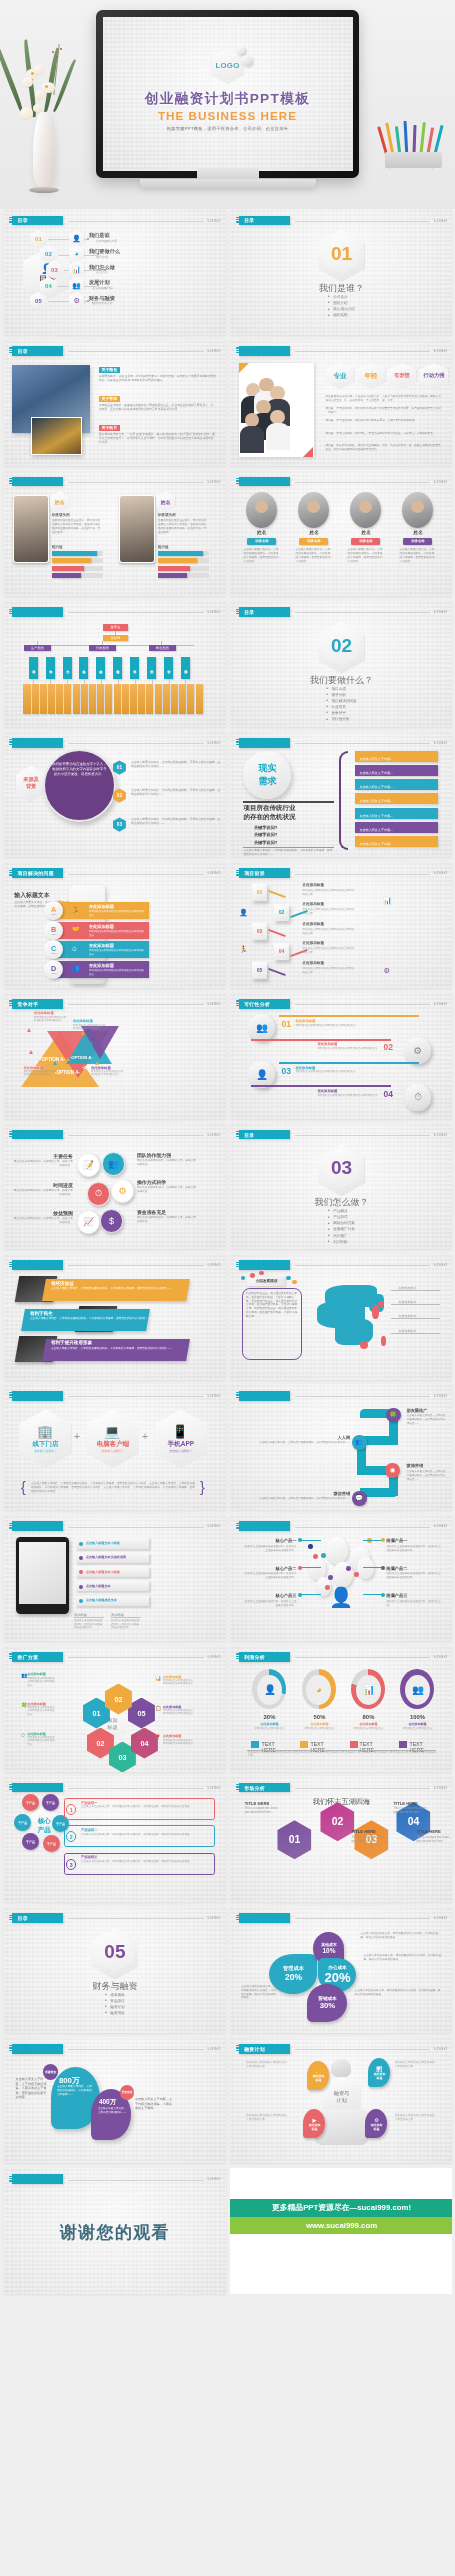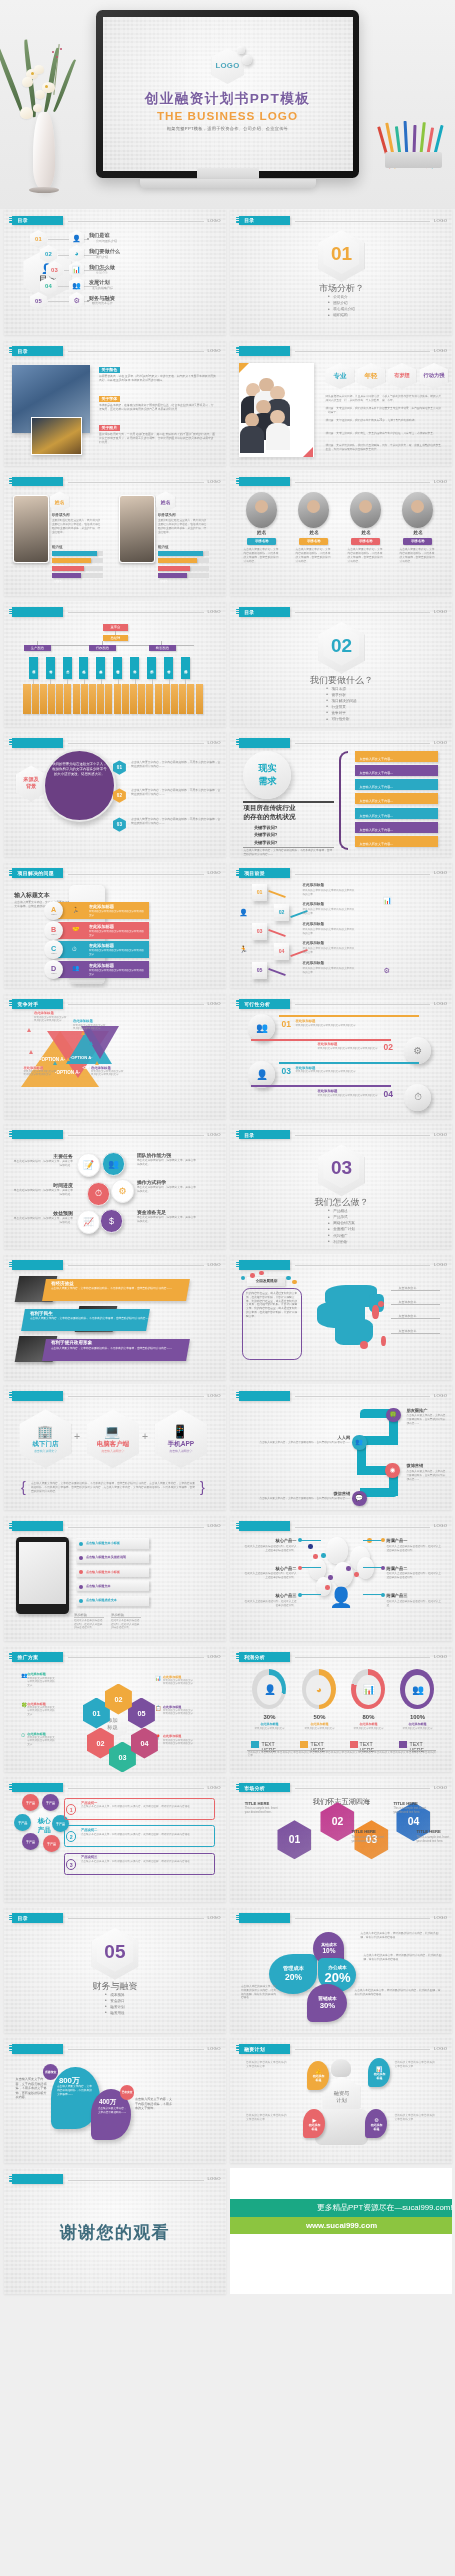--- a/index.html
+++ b/index.html
@@ -116,21 +116,21 @@
     background:linear-gradient(160deg,#fcfcfc,#ededed);
     display:flex; align-items:center; justify-content:center; font-size:19px; font-weight:bold; }
   .sec-title { position:absolute; left:0; right:0; top:73px; text-align:center;
     font-size:9px; color:#6d6d6d; }
   .sec-list { position:absolute; left:50%; transform:translateX(-50%); top:86px; }
   .sec-list li { list-style:none; font-size:3.6px; color:#7b7b7b; margin-bottom:2.1px;
     padding-left:5.2px; position:relative; }
   .sec-list li:before { content:"•"; position:absolute; left:0; top:-0.7px; color:#7b7b7b; font-size:4.6px; }
 
   .footer-band { position:absolute; left:0; right:0; }
-  .band-green { background:#1aa884; color:#fff; font-weight:normal; text-align:right; }
+  .band-green { background:#1aa884; color:#fff; font-weight:bold; text-align:center; }
   .band-lgreen { background:#8cc540; color:#fff; font-weight:bold; text-align:center; }
 </style>
 </head>
 <body>
 
 <div class="hero">
   <div class="hero-bg-grad"></div>
 
   <div style="position:absolute;left:13px;top:39px;width:72px;height:124px;">
     <div class="leaf" style="left:6.5px;top:3.9px;width:4.6px;height:68px;transform:rotate(-22deg);"></div>
@@ -169,21 +169,21 @@
   <div class="monitor">
     <div class="monitor-bezel"></div>
     <div class="monitor-screen">
       <div class="noise"></div>
       <div class="logo-hex">
         <span>LOGO</span>
       </div>
       <div class="bubble1"></div>
       <div class="bubble2"></div>
       <div class="hero-title">创业融资计划书PPT模板</div>
-      <div class="hero-sub">THE BUSINESS LOGO</div>
+      <div class="hero-sub">THE BUSINESS HERE</div>
       <div class="hero-desc">框架完整PPT模板，适用于投资合作、公司介绍、企业宣传等</div>
     </div>
   </div>
   <div class="monitor-neck"></div>
   <div class="monitor-base"></div>
 </div>
 
 <div class="grid" id="grid">
     <div class="row">
       <div class="slide">
@@ -260,21 +260,21 @@
             <i></i>
             <i></i>
             <i></i>
           </div>
           <div class="sl-tab">目录</div>
           <div class="sl-rule"></div>
           <div class="sl-logo">LOGO</div>
         </div>
         <div class="sec-hex-outer"></div>
         <div class="sec-hex-inner" style="color:#f0a93c;">01</div>
-        <div class="sec-title">市场分析？</div>
+        <div class="sec-title">我们是谁？</div>
         <ul class="sec-list">
           <li>公司简介</li>
           <li>团队介绍</li>
           <li>核心成员介绍</li>
           <li>组织结构</li>
         </ul>
       </div>
     </div>
     <div class="row">
       <div class="slide">

